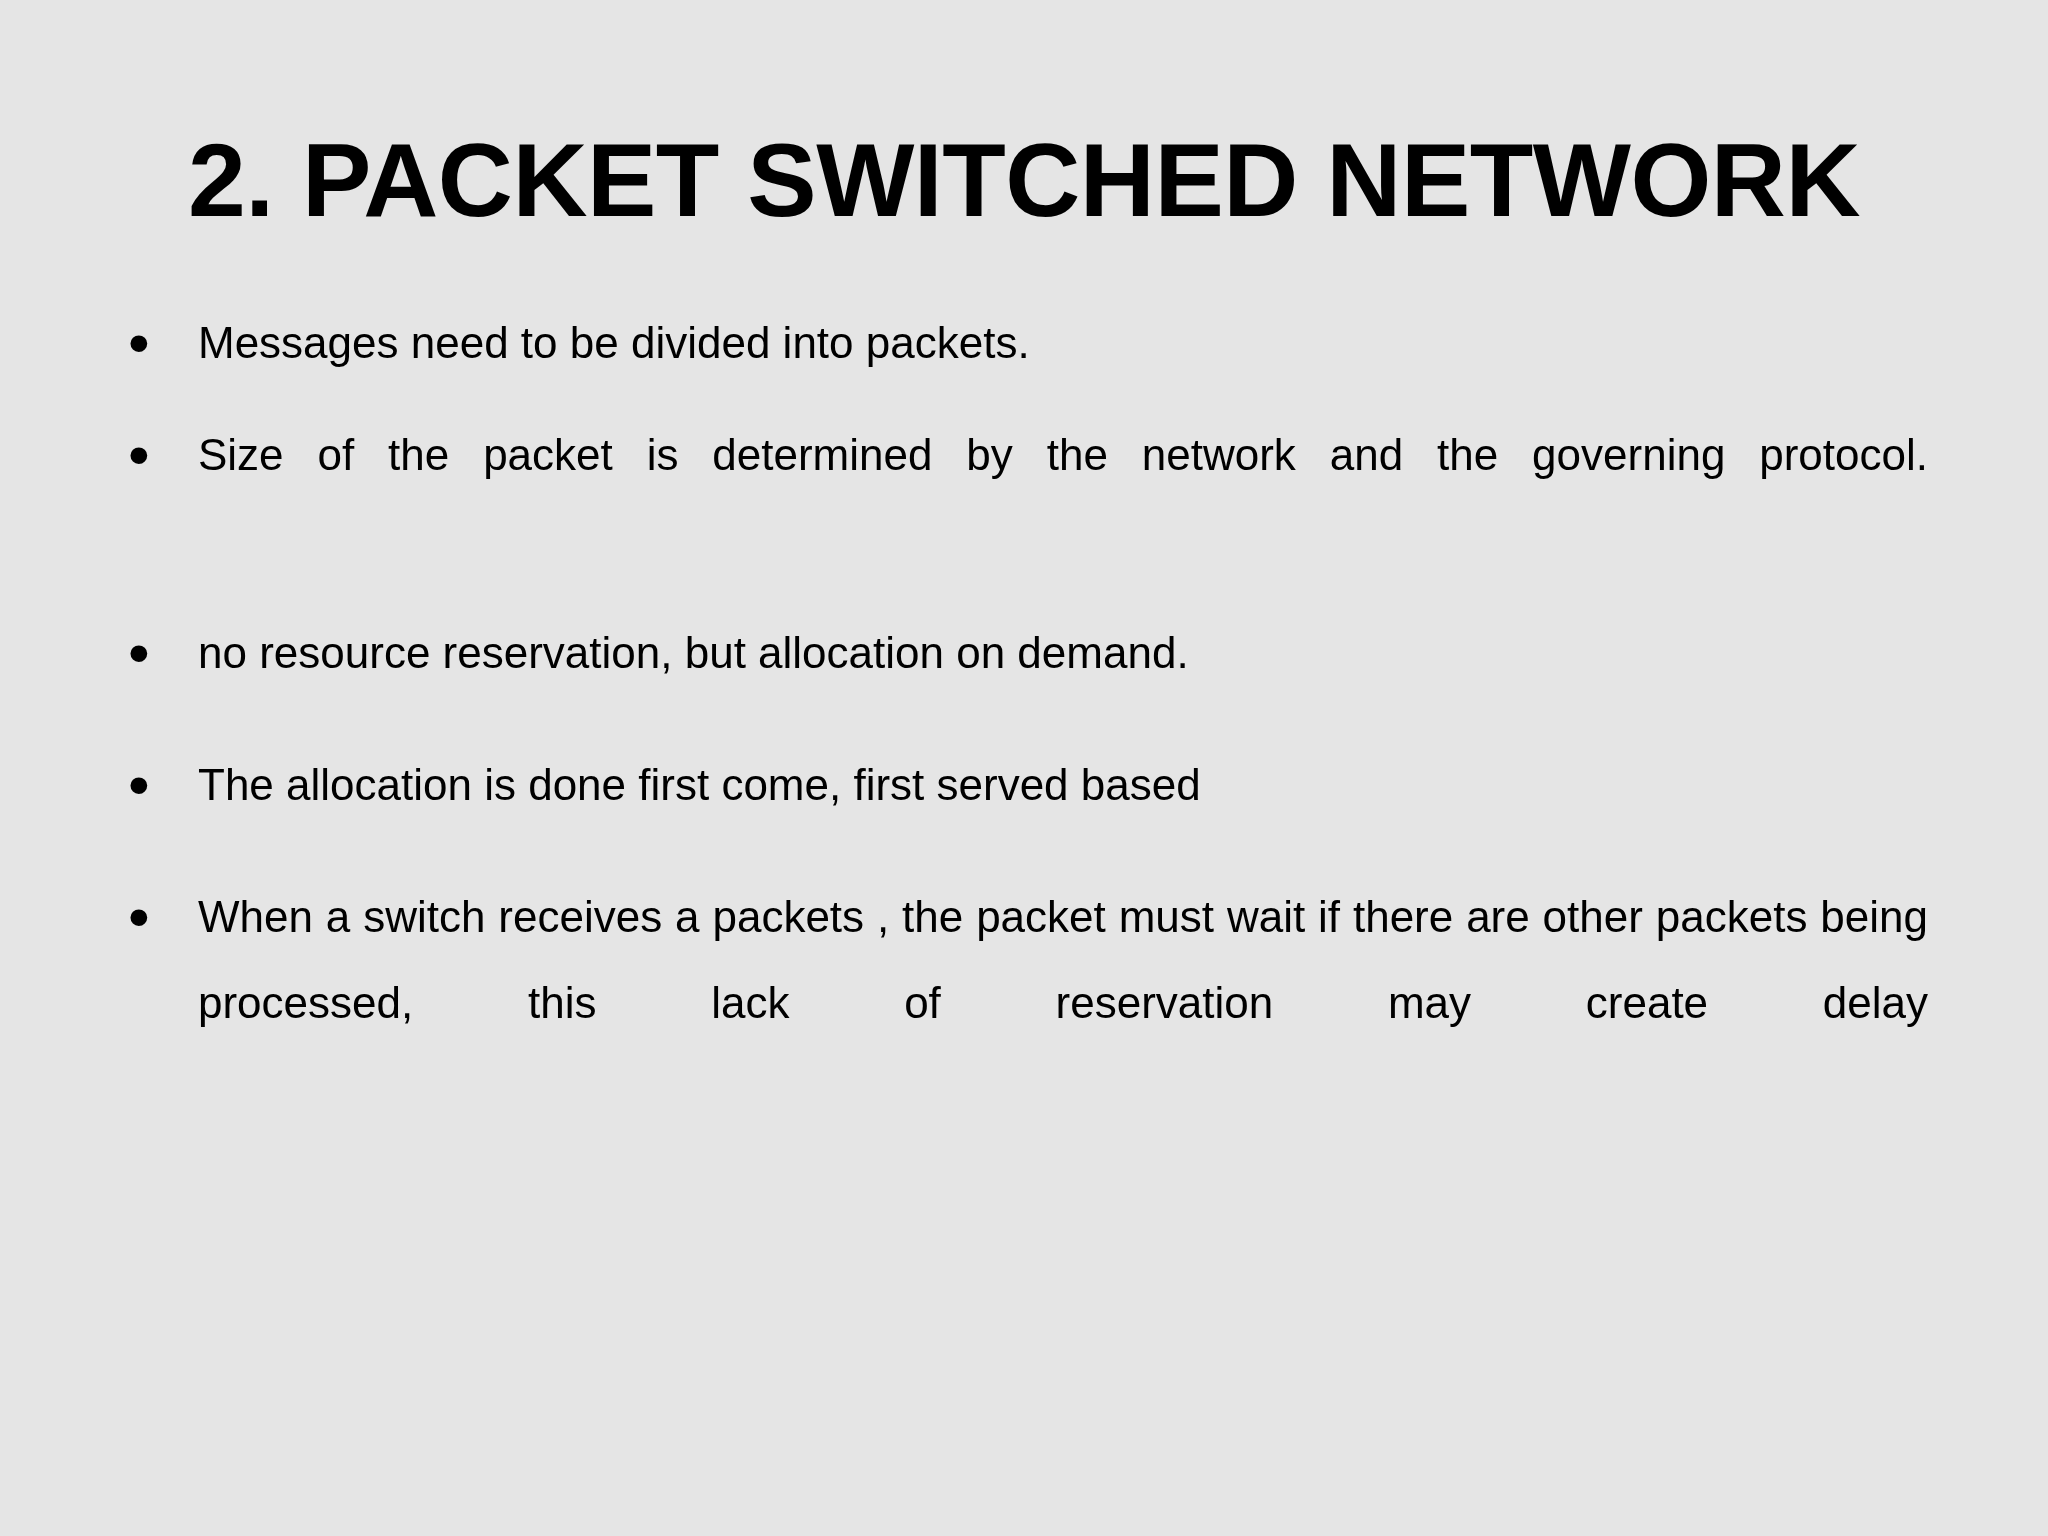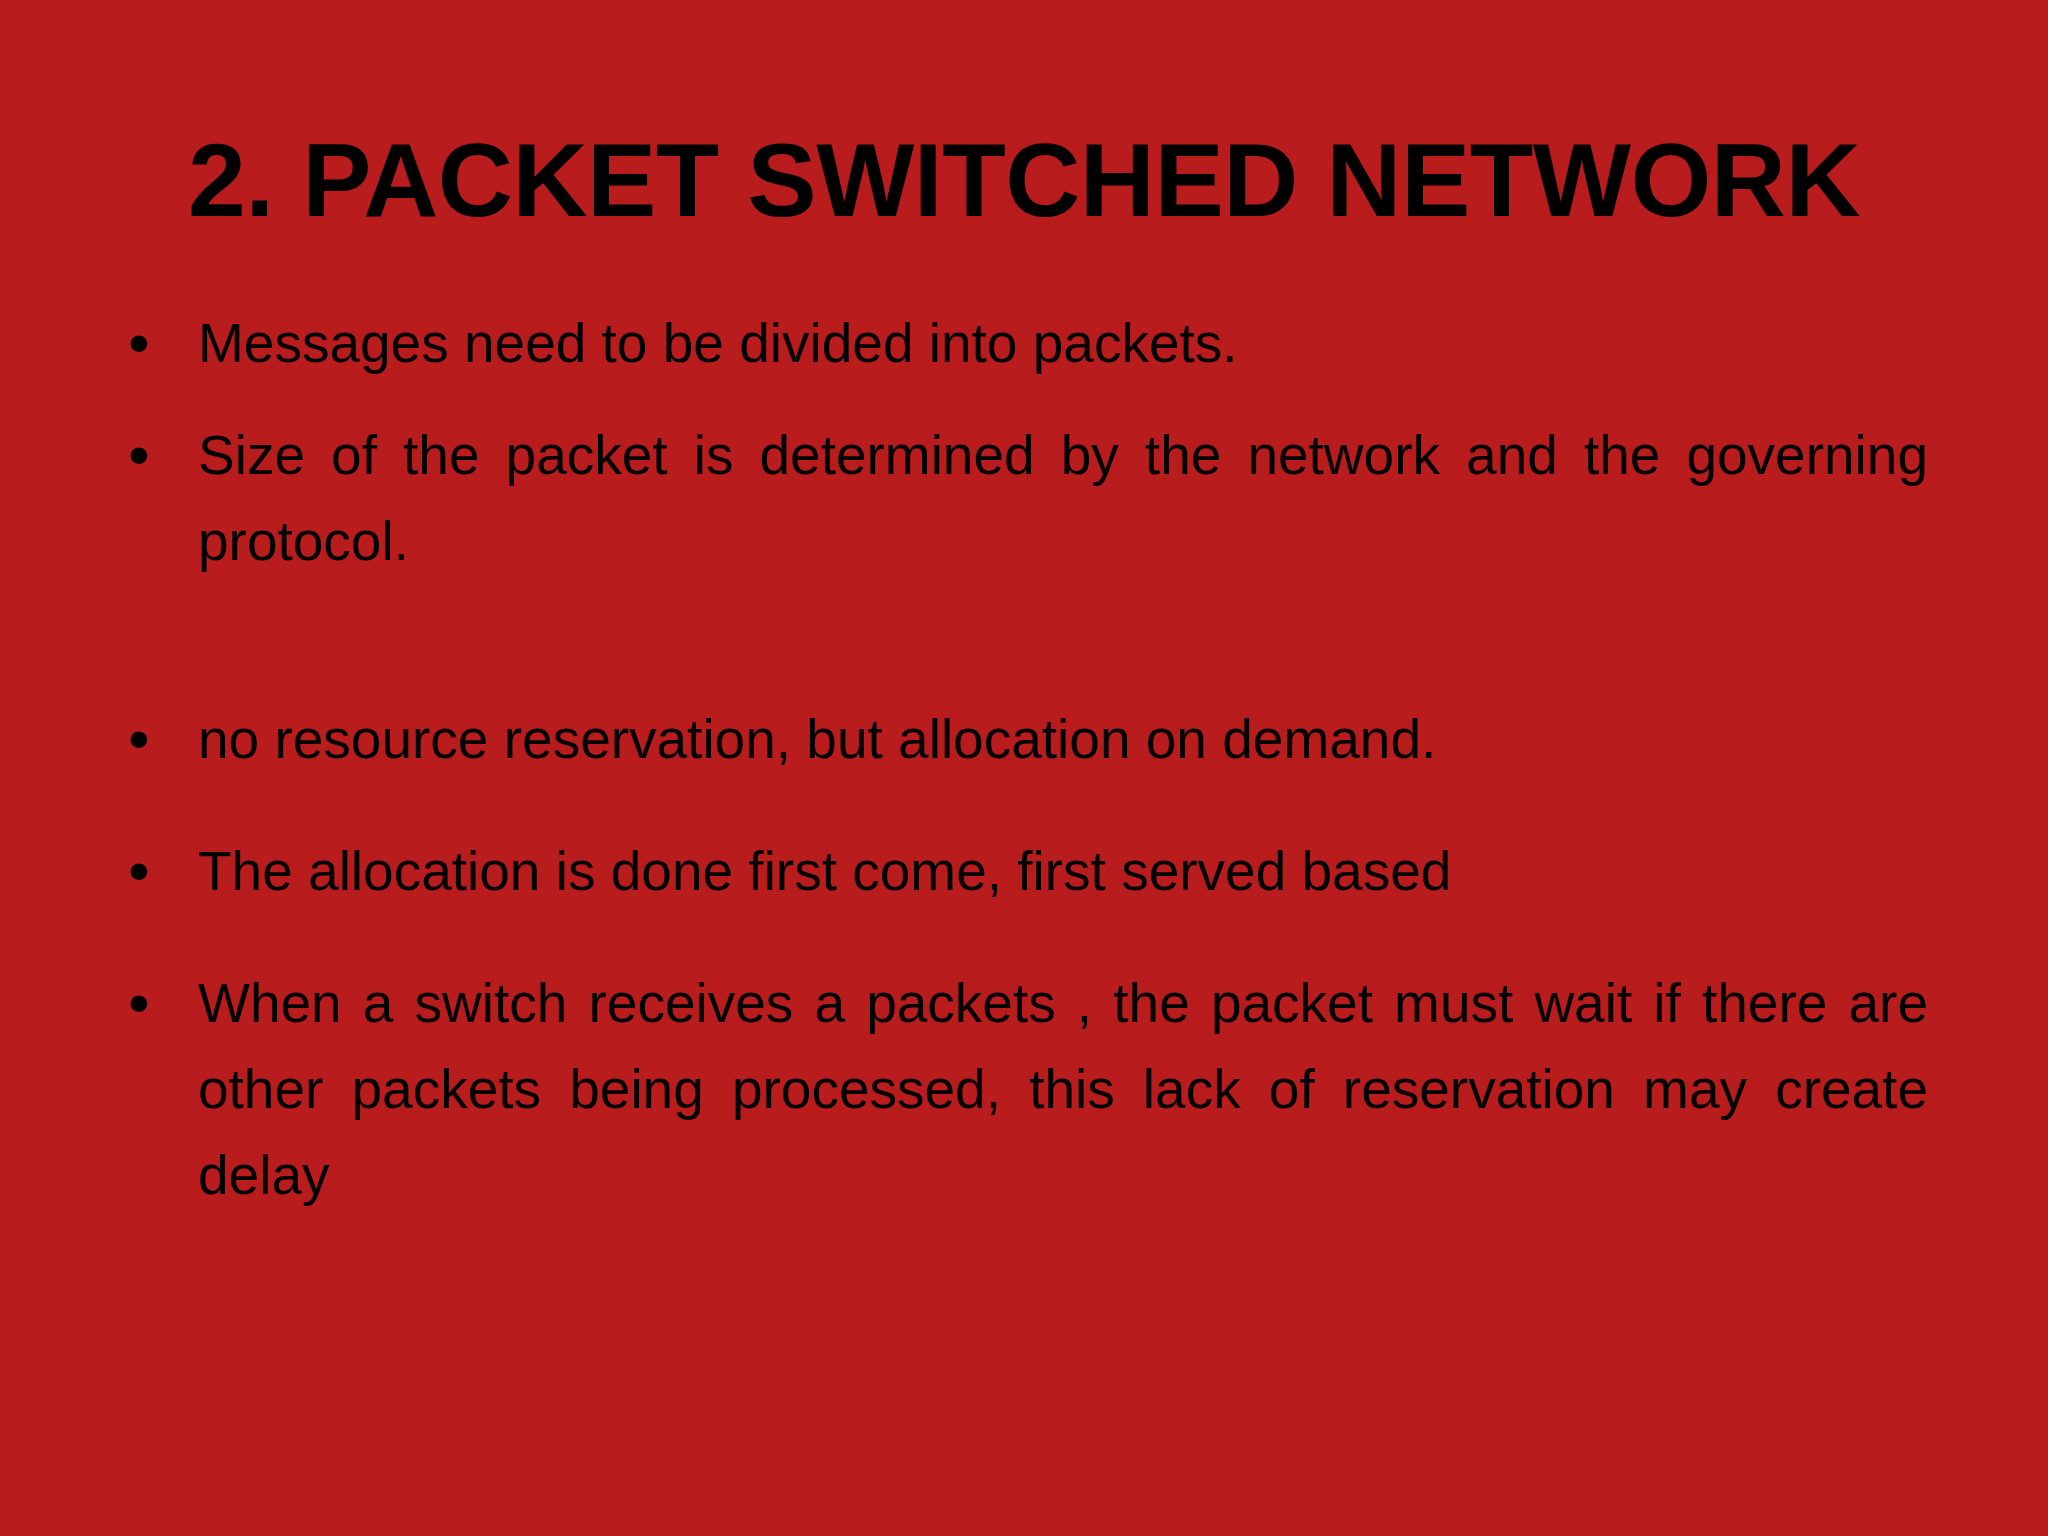--- a/index.html
+++ b/index.html
@@ -6,21 +6,21 @@
   html, body {
     margin: 0;
     padding: 0;
     background: #ffffff;
   }
 
   .slide {
     position: relative;
     width: 2048px;
     height: 1536px;
-    background: #b91c1c;
+    background: #e5e5e5;
     overflow: hidden;
     box-sizing: border-box;
     font-family: "Liberation Sans", "DejaVu Sans", sans-serif;
     color: #000000;
   }
 
   
   .slide-title {
     position: absolute;
     left: 0;
@@ -65,21 +65,21 @@
     text-align: left;
     padding-left: 8px;
     color: #000000;
     box-sizing: border-box;
     user-select: none;
   }
 
   .bullet-text {
     flex: 1 1 auto;
     font-family: "Liberation Sans", "DejaVu Sans", sans-serif;
-    font-size: 55px;
+    font-size: 44px;
     line-height: 86px;
     color: #000000;
     text-align: justify;
     text-justify: inter-word;
     hyphens: none;
   }
 
   
   .bullet-text::after {
     content: "";

